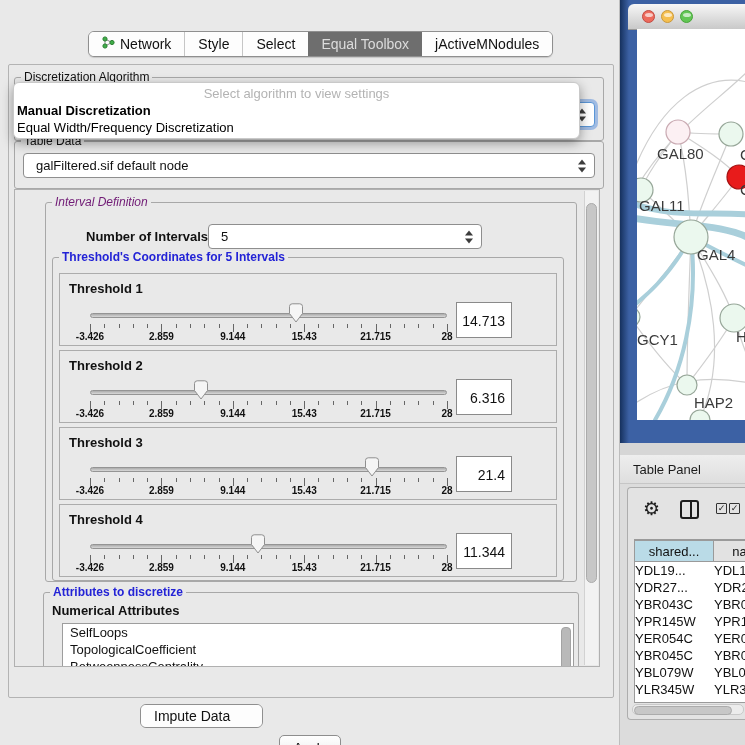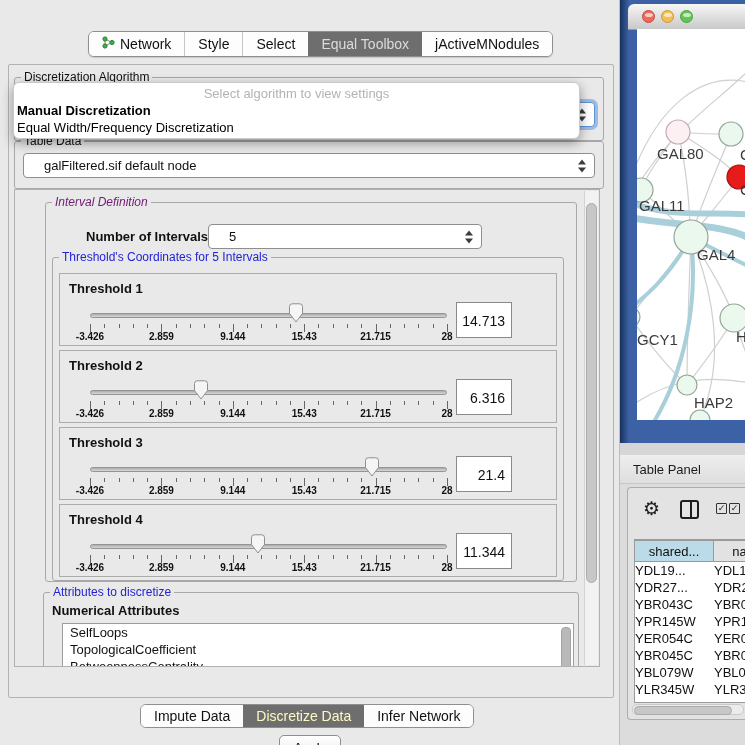--- a/index.html
+++ b/index.html
@@ -21,23 +21,23 @@
   .tab{display:flex;align-items:center;gap:5px;padding:8px 13px;font-size:14px;line-height:24px;
        background:#fdfdfd;color:#111;white-space:nowrap;cursor:default;}
   .tab.selected{background:#6e6e6e;color:#dcdcdc;}
   .tab:not(.selected)+.tab:not(.selected){border-left:1px solid #c6c6c6;}
   
   #cp-content{position:absolute;left:8px;top:64px;width:604px;height:632px;
               background:#e9e9e9;border:1px solid #b3b3b3;border-radius:2px;}
   .grp{position:absolute;border:1px solid #a8a8a8;border-radius:3px;}
   .grp>.lg{position:absolute;top:-8px;left:6px;background:#e9e9e9;padding:0 3px;
            font-size:12px;line-height:14px;white-space:nowrap;}
-  .lg.green{color:#701a75;font-style:italic;} .lg.blue{color:#2323d6;}
+  .lg.green{color:#701a75;font-style:italic;} .lg.blue{color:#2323d6;font-weight:bold;}
   .combo{position:absolute;background:#fff;border:1px solid #8e8e8e;border-radius:4px;
-         font-size:13px;line-height:23px;padding-left:20px;box-sizing:border-box;cursor:default;
+         font-size:13px;line-height:23px;padding-left:12px;box-sizing:border-box;cursor:default;
          white-space:nowrap;overflow:hidden;}
   .combo.focus{border-color:#5a96d6;box-shadow:0 0 0 3px rgba(100,150,220,.55);}
   .spin{position:absolute;right:7px;top:50%;width:9px;height:13px;transform:translateY(-50%);}
   .spin:before{content:"";position:absolute;left:0;top:0;border-left:4.5px solid transparent;
                border-right:4.5px solid transparent;border-bottom:5px solid #3c3c3c;}
   .spin:after{content:"";position:absolute;left:0;top:8px;border-left:4.5px solid transparent;
               border-right:4.5px solid transparent;border-top:5px solid #3c3c3c;}
   
   #algo-popup{position:absolute;left:13px;top:82px;width:565px;height:55px;background:#fff;
               border:1px solid #c9c9c9;border-radius:6px;box-shadow:0 4px 12px rgba(0,0,0,.38);
@@ -71,21 +71,21 @@
   #attr-list{position:absolute;left:18px;top:30px;width:510px;height:90px;background:#fff;
              border:1px solid #9d9d9d;font-size:13px;overflow:hidden;}
   .attr-item{padding-left:7px;line-height:17px;cursor:default;}
   #attr-scroll{position:absolute;right:2px;top:3px;width:8px;height:46px;background:#b9b9b9;
                border:1px solid #a3a3a3;border-radius:4px;}
   
   #apply-btn{position:absolute;left:270px;top:670px;width:62px;height:22px;
              background:linear-gradient(#ffffff,#ececec);border:1px solid #8e8e8e;border-radius:5px;
              font-size:13px;text-align:center;line-height:21px;cursor:default;}
   #bottom-tabs{position:absolute;left:140px;top:704px;height:22px;display:flex;
-               border:1px solid #8f8f8f;border-radius:6px;overflow:hidden;background:#fff;}
+               border:1px solid #8f8f8f;border-radius:6px;overflow:hidden;background:#fff;flex-direction:column;}
   .btab{padding:0 13px;font-size:14px;line-height:22px;background:#fdfdfd;color:#111;white-space:nowrap;cursor:default;}
   .btab.selected{background:#6e6e6e;color:#fef9c3;}
   .btab:not(.selected)+.btab:not(.selected){border-left:1px solid #c6c6c6;}
   
   #net-window{position:absolute;left:620px;top:0;width:125px;height:443px;
               background:linear-gradient(90deg,#16315e,#3c61a4 9px);}
   #net-titlebar{position:absolute;left:8px;top:4px;right:0;height:25px;
                 background:linear-gradient(#f7f7f7,#c9c9c9);border-radius:6px 0 0 0;
                 border-bottom:1px solid #979797;}
   .tl{position:absolute;top:6px;width:13px;height:13px;border-radius:50%;box-sizing:border-box;cursor:default;}

